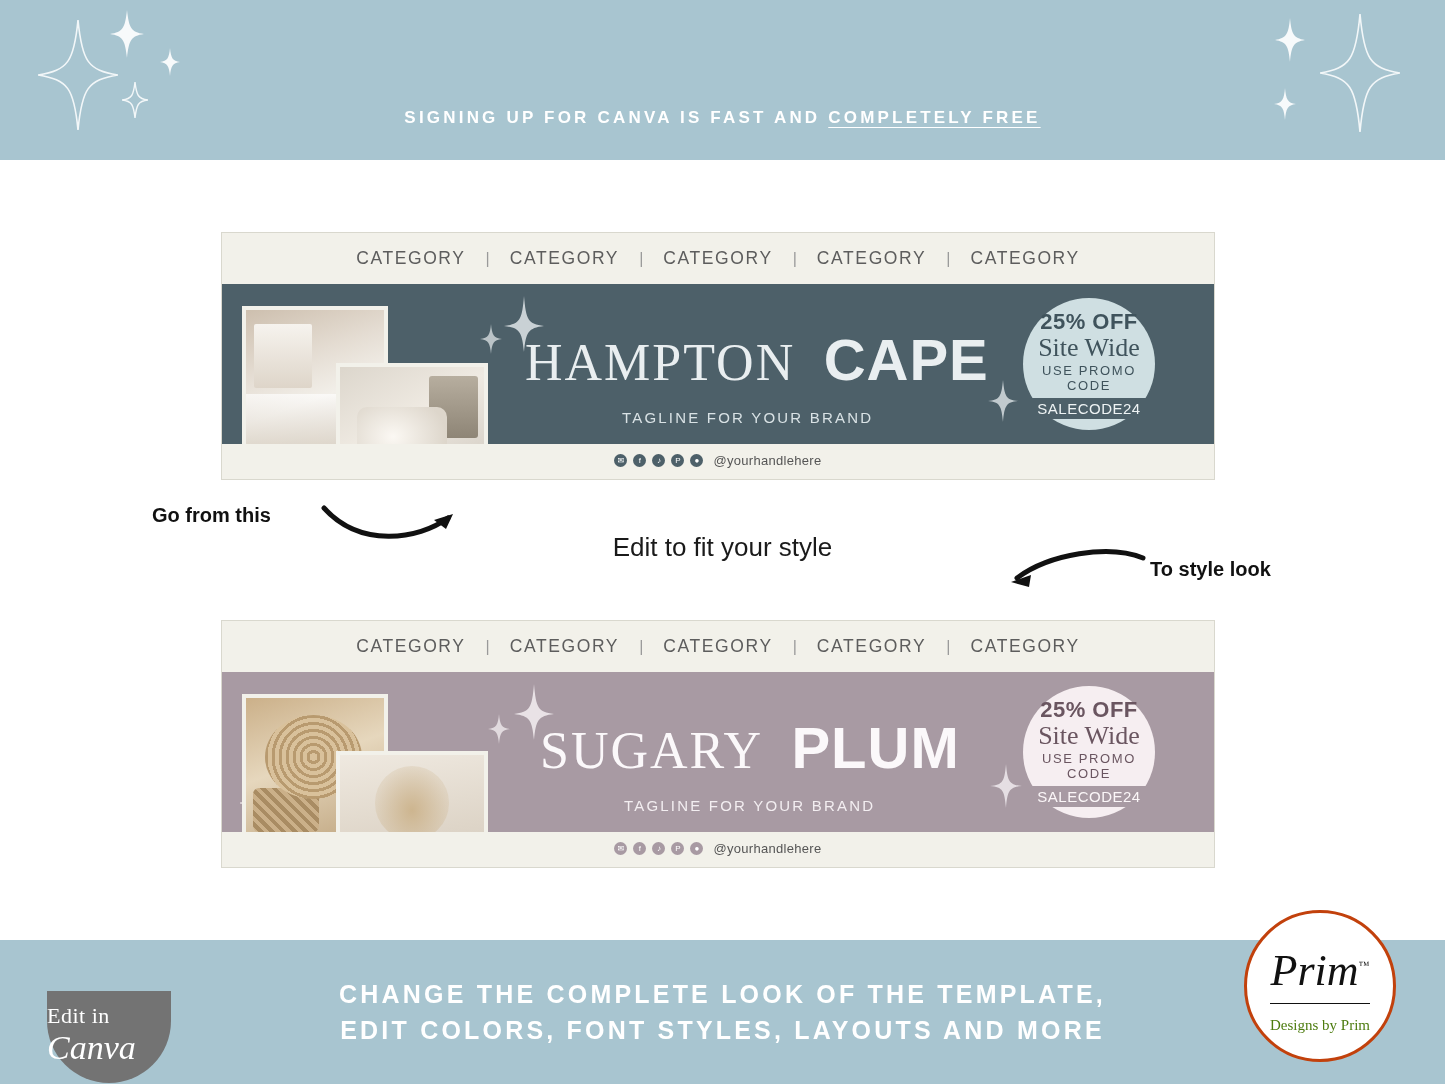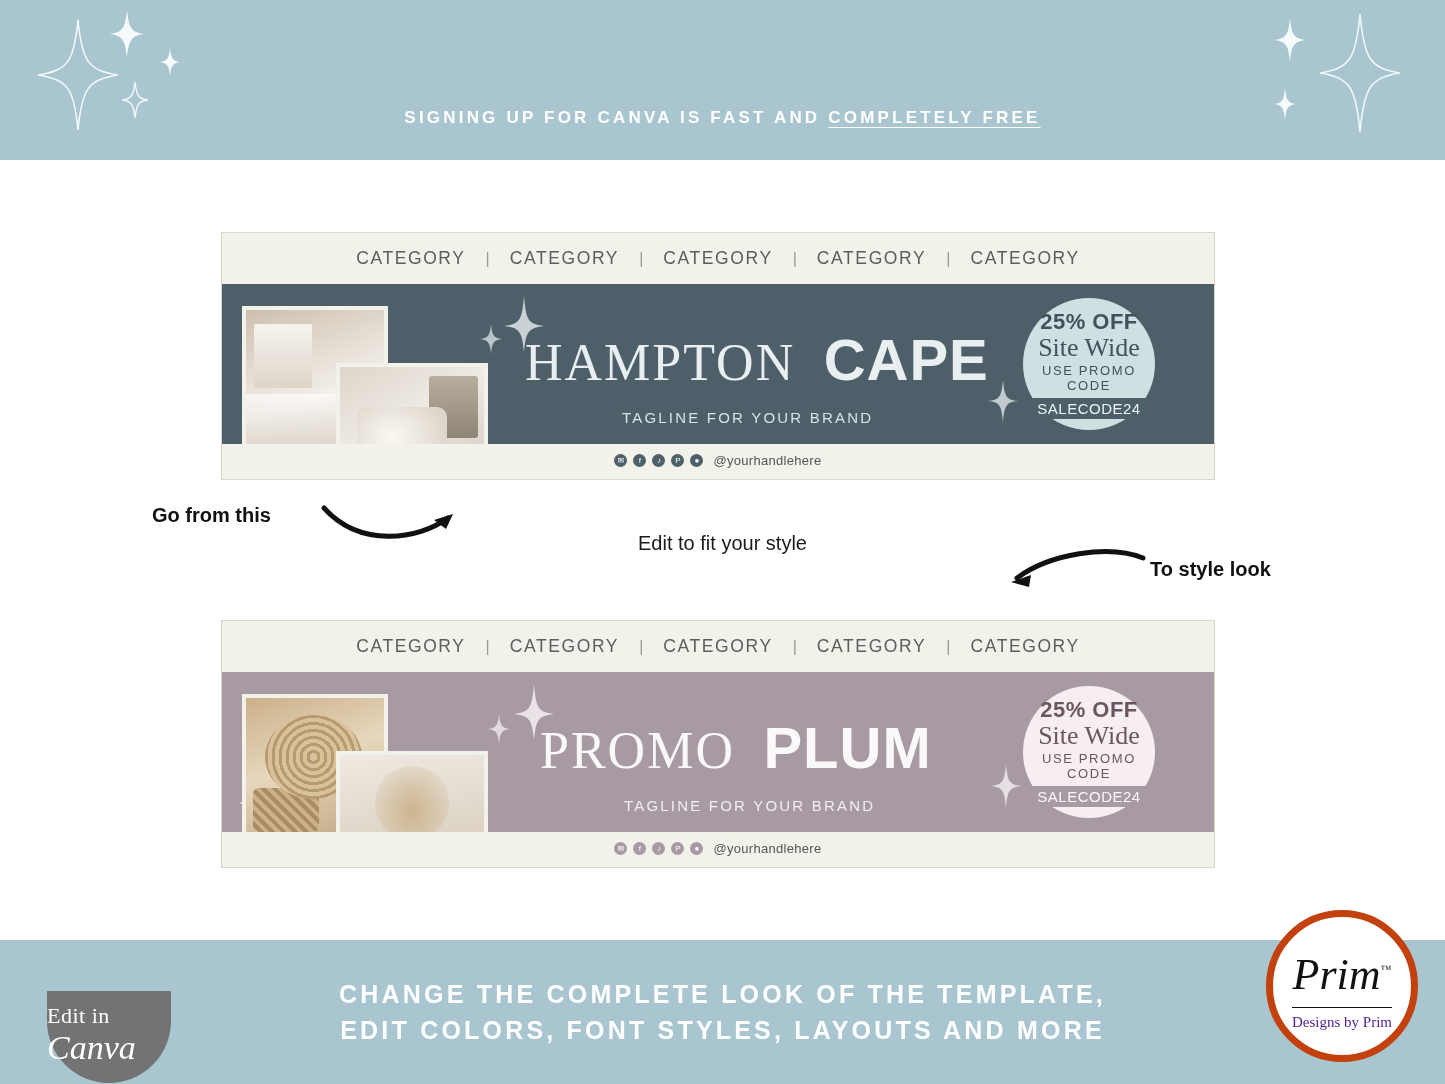--- a/index.html
+++ b/index.html
@@ -232,21 +232,21 @@
   
   .anno {
     position: absolute;
     font-weight: bold;
     color: #111;
   }
   #anno-from { left: 152px; top: 504px; font-size: 20px; }
   #anno-look { left: 1150px; top: 558px; font-size: 20px; }
   #anno-edit {
     left: 0; top: 532px; width: 1445px; text-align: center;
-    font-size: 20px; color: #1a1a1a; font-weight: normal;
+    font-size: 26px; color: #1a1a1a; font-weight: normal;
   }
   .arrow { position: absolute; }
 
   
   .bottom-banner {
     position: absolute;
     left: 0; top: 940px;
     width: 1445px;
     height: 144px;
     background: #a8c5d0;
@@ -282,45 +282,45 @@
   .canva-word {
     font-family: "Liberation Serif", serif;
     font-style: italic;
     font-size: 34px;
     line-height: 1;
     margin-top: 2px;
   }
 
   .prim-logo {
     position: absolute;
-    right: 27px; top: 910px;
+    right: 49px; top: 910px;
     width: 152px; height: 152px;
     border-radius: 50%;
     background: #ffffff;
-    border: 7px solid #c2410c;
+    border: 3px solid #c2410c;
     text-align: center;
     box-sizing: border-box;
   }
   .prim-name {
     font-family: "Liberation Serif", serif;
     font-style: italic;
     font-size: 44px;
     color: #111;
     margin-top: 36px;
     line-height: 1;
   }
   .prim-tm { font-size: 11px; vertical-align: super; font-style: normal;}
   .prim-sub {
     font-family: "Liberation Serif", serif;
     font-size: 15px;
-    color: #4c1d95;
+    color: #4d7c0f;
     margin-top: 10px;
     border-top: 1.5px solid #111;
     display: inline-block;
-    padding-top: 6px;
+    padding-top: 13px;
   }
 </style>
 </head>
 <body>
 
 <div class="top-banner">
 
   <div class="sparkle" style="left:38px;top:20px;">
     <svg width="80" height="110" viewBox="0 0 80 110">
         <path d="M40 0 C44 42 50 50 80 55 C50 60 44 68 40 110 C36 68 30 60 0 55 C30 50 36 42 40 0 Z" fill="none" stroke="#ffffff" stroke-width="1.6" opacity=".85"></path>
@@ -486,21 +486,21 @@
     </div>
 
     <div class="photo" id="m2-photo-a">
       <div class="ph-inner pa2"></div>
     </div>
     <div class="photo" id="m2-photo-b">
       <div class="ph-inner pb2"></div>
     </div>
 
     <div class="hero-title" style="left:318px;top:42px;font-size:52px;color:#fbf8fa;">
-      <span class="ht-thin">PROMO</span>
+      <span class="ht-thin">SUGARY</span>
       <span class="ht-bold" style="font-size:58px;margin-left:14px;">PLUM</span>
     </div>
 
     <div class="tagline" style="left:402px;top:125px;font-size:15px;color:#f3eef1;">TAGLINE FOR YOUR BRAND</div>
 
     <div class="badge badge-2" style="left:801px;top:14px;width:132px;height:132px;">
       <div class="badge-off">25% OFF</div>
       <div class="badge-site">Site Wide</div>
       <div class="badge-use">USE PROMO CODE</div>
       <div class="badge-code code-2">SALECODE24</div>

